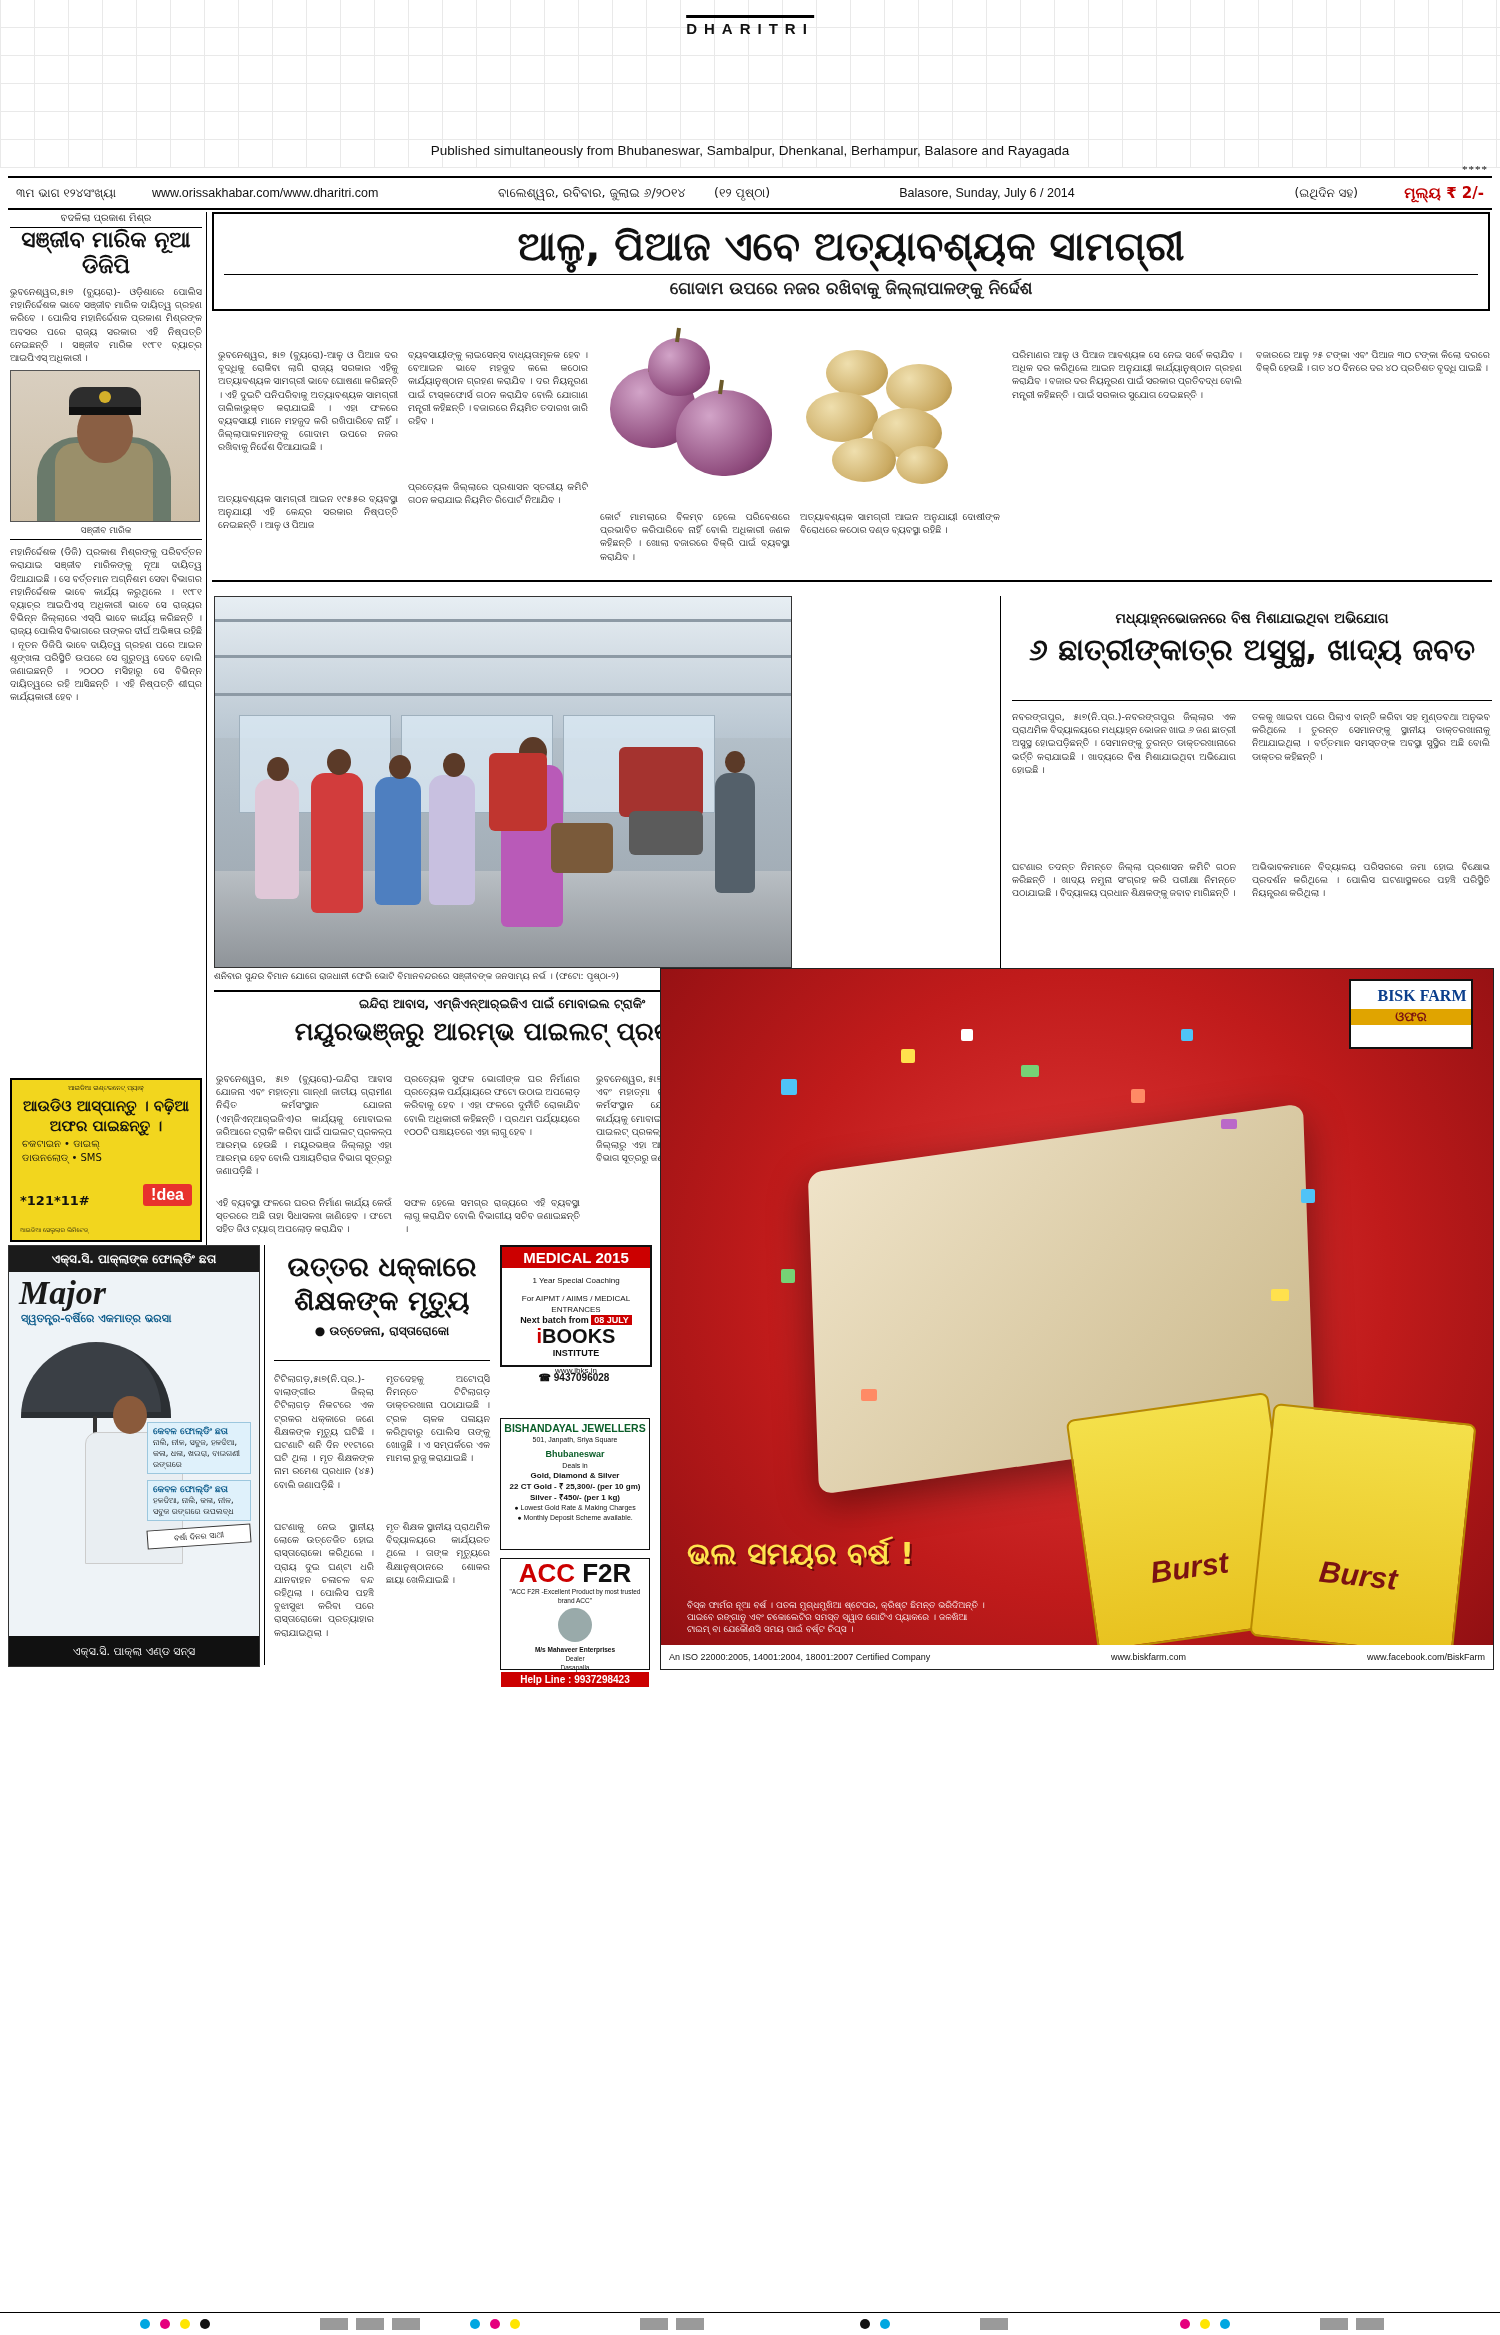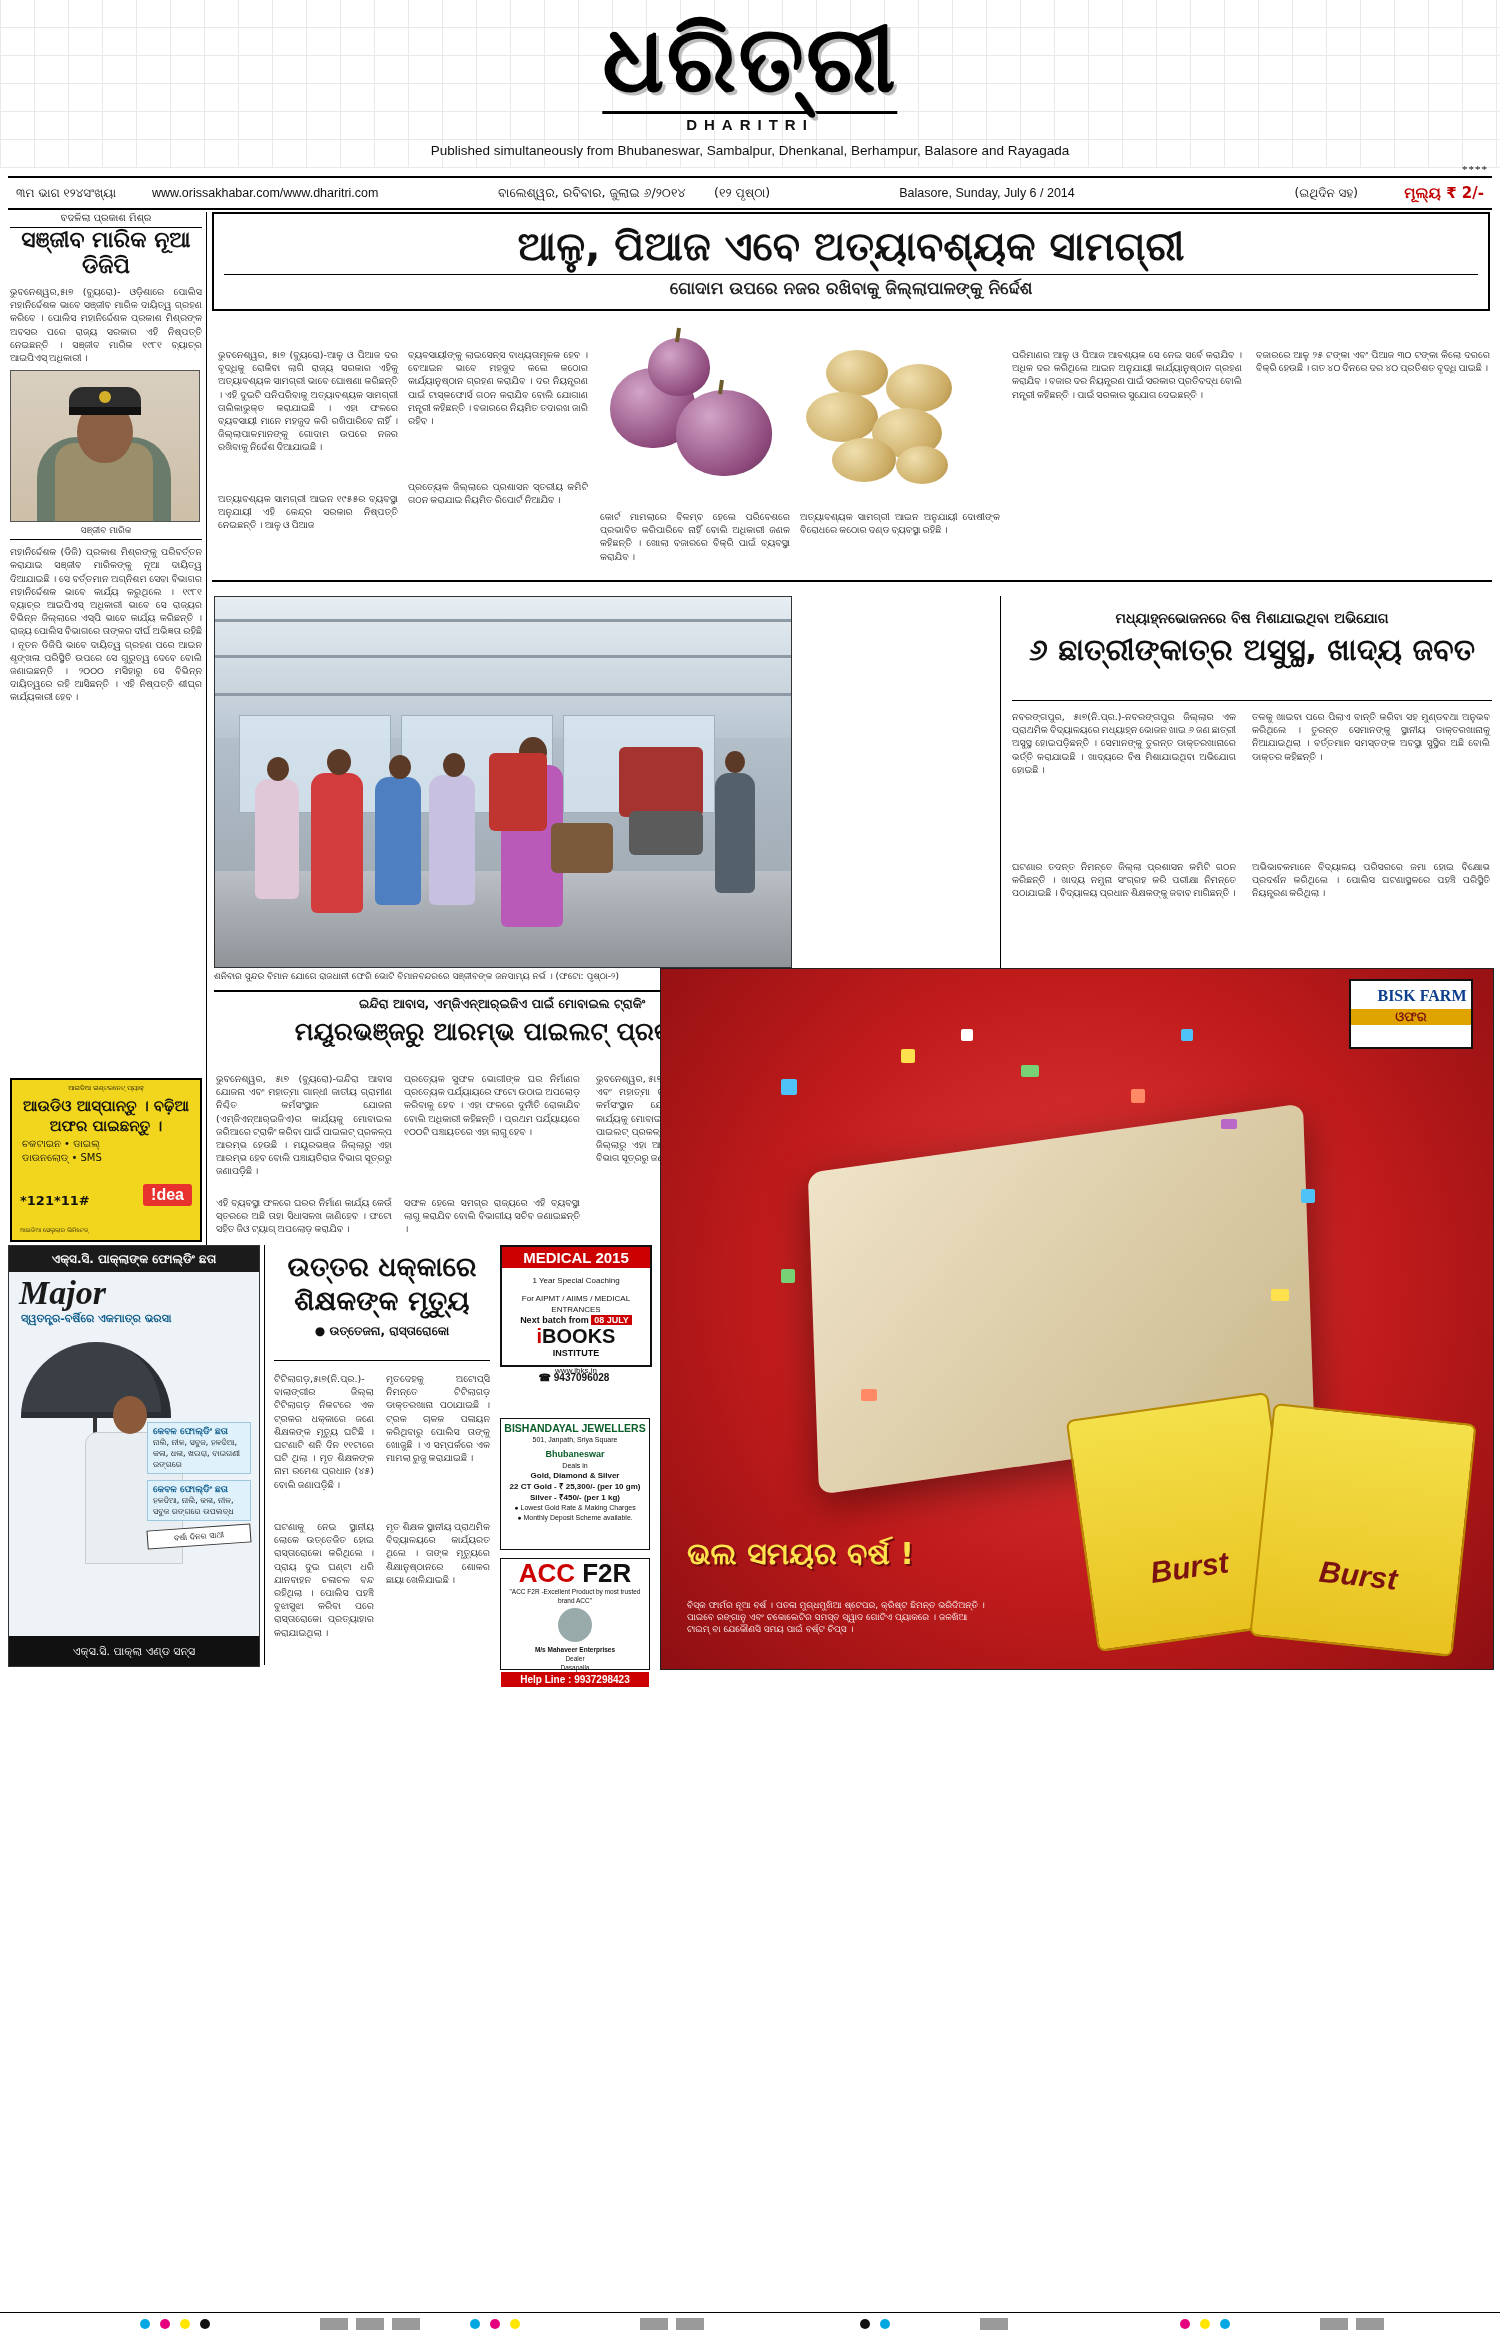--- a/index.html
+++ b/index.html
@@ -151,21 +151,20 @@
   .smallhdl{font-family:"DejaVu Sans",sans-serif;font-weight:bold;font-size:25px;line-height:31px;}
   .boxlabel{font-family:"DejaVu Sans",sans-serif;font-weight:bold;font-size:12px;text-align:center;background:#000;color:#fff;}
 </style>
 </head>
 <body>
 
 <div class="page">
 
   <div class="masthead">
     <div class="logo-wrap">
-      <div class="logo-od">ଧରିତ୍ରୀ</div>
       <div class="logo-rule"></div>
       <div class="logo-en">DHARITRI</div>
     </div>
     <div class="stars">****</div>
     <div class="pub-line">Published simultaneously from Bhubaneswar, Sambalpur, Dhenkanal, Berhampur, Balasore and Rayagada</div>
   </div>
 
   <div class="folio">
     <div class="f1">୩ମ ଭାଗ ୧୨୪ସଂଖ୍ୟା</div>
     <div class="f2">www.orissakhabar.com/www.dharitri.com</div>
@@ -414,20 +413,25 @@
     <div class="conf" style="left:300px;top:60px;width:12px;height:12px;background:#fff;"></div>
     <div class="conf" style="left:520px;top:60px;width:12px;height:12px;background:#4fc3f7;"></div>
     <div class="pack" style="left:420px;bottom:30px;transform:rotate(-8deg);">
       <div class="pb">Burst</div>
     </div>
     <div class="pack" style="left:600px;bottom:22px;transform:rotate(6deg);">
       <div class="pb">Burst</div>
     </div>
     <div class="bisk-tag">ଭଲ ସମୟର ବର୍ଷ !</div>
     <div class="bisk-body">ବିସ୍କ ଫାର୍ମର ନୂଆ ବର୍ଷ । ପତଳା ମୁଗ୍ଧମୁଖିଆ ଷ୍ଟେପର, କ୍ରିଷ୍ଟ ଛିମନ୍ତ ଭରିଦିଅନ୍ତି । ପାଇବେ ରଙ୍ଗାନୁ ଏବଂ ଚକୋଲେଟିର ସମସ୍ତ ସ୍ୱାଦ ଗୋଟିଏ ପ୍ୟାକରେ । ଜଳଖିଆ ଟାଇମ୍ ବା ଯେକୌଣସି ସମୟ ପାଇଁ ବର୍ଷ୍ଟ ଚିପ୍ସ ।</div>
+    <div class="bisk-foot">
+      <span>An ISO 22000:2005, 14001:2004, 18001:2007 Certified Company</span>
+      <span>www.biskfarm.com</span>
+      <span>www.facebook.com/BiskFarm</span>
+    </div>
   </div>
 
   <div class="colorbar">
     <div class="dot" style="left:140px;background:#00a7e1;"></div>
     <div class="dot" style="left:160px;background:#e5007d;"></div>
     <div class="dot" style="left:180px;background:#ffe500;"></div>
     <div class="dot" style="left:200px;background:#111;"></div>
     <div class="sq" style="left:320px;"></div>
     <div class="sq" style="left:356px;"></div>
     <div class="sq" style="left:392px;"></div>

